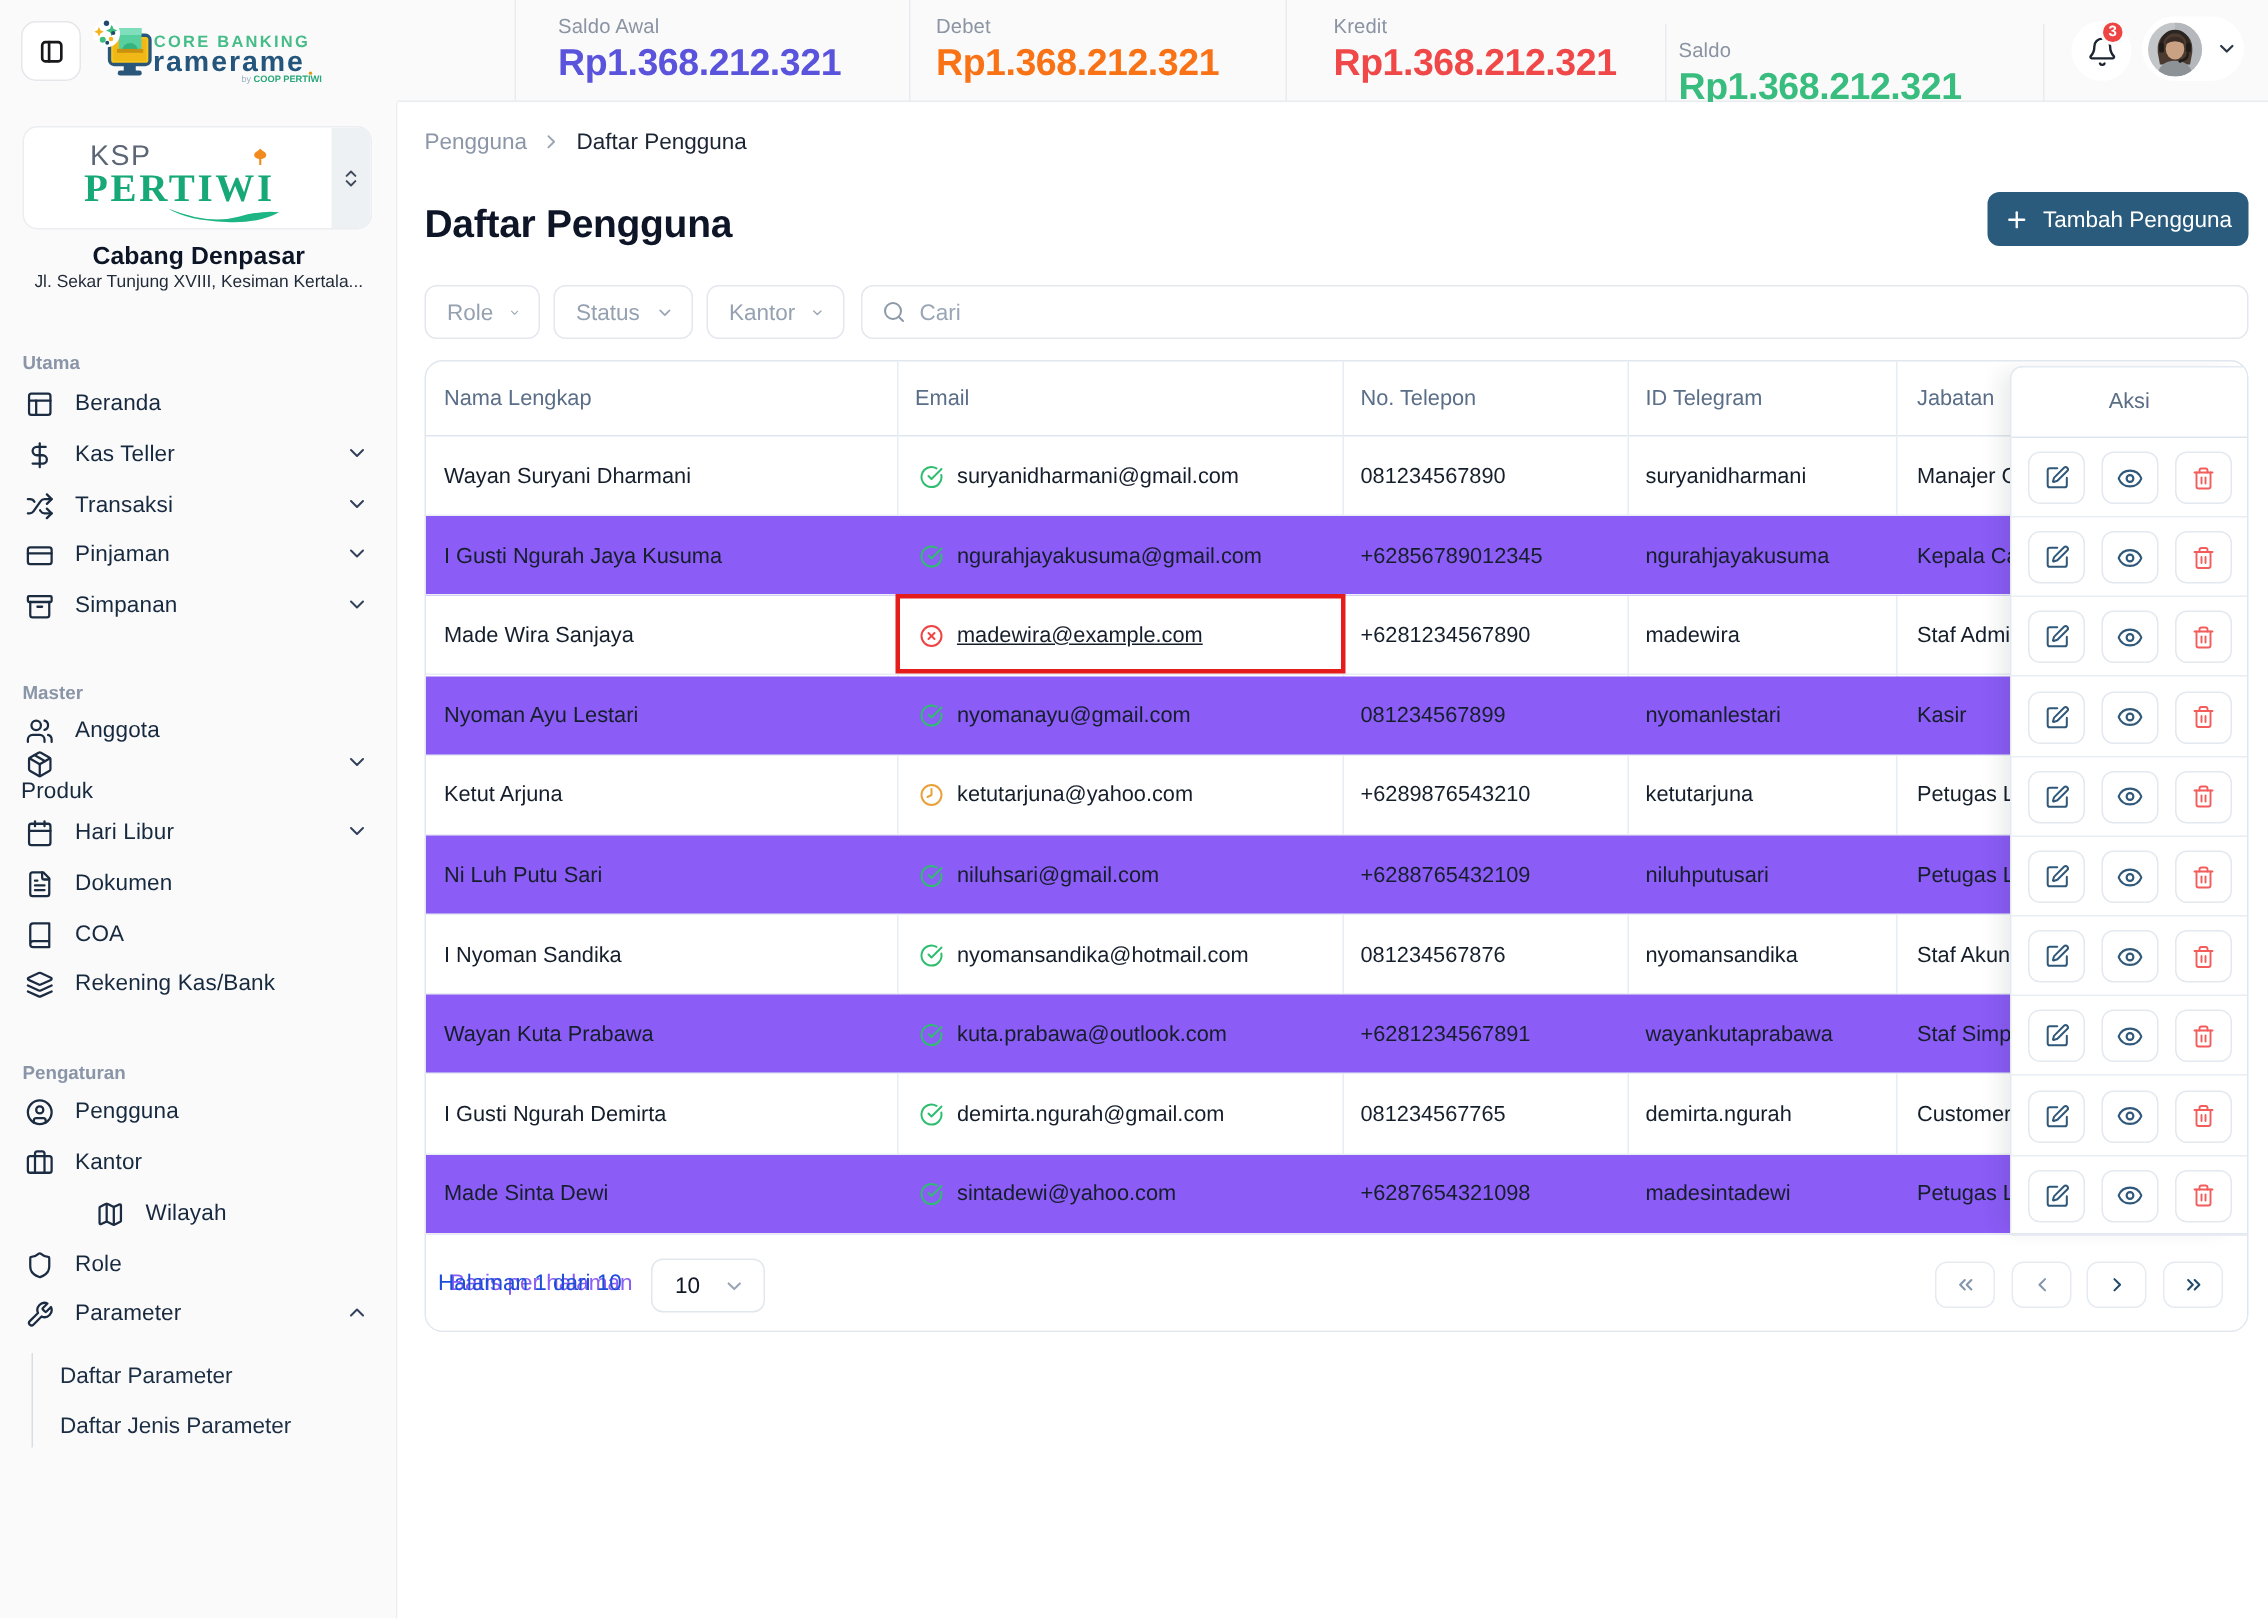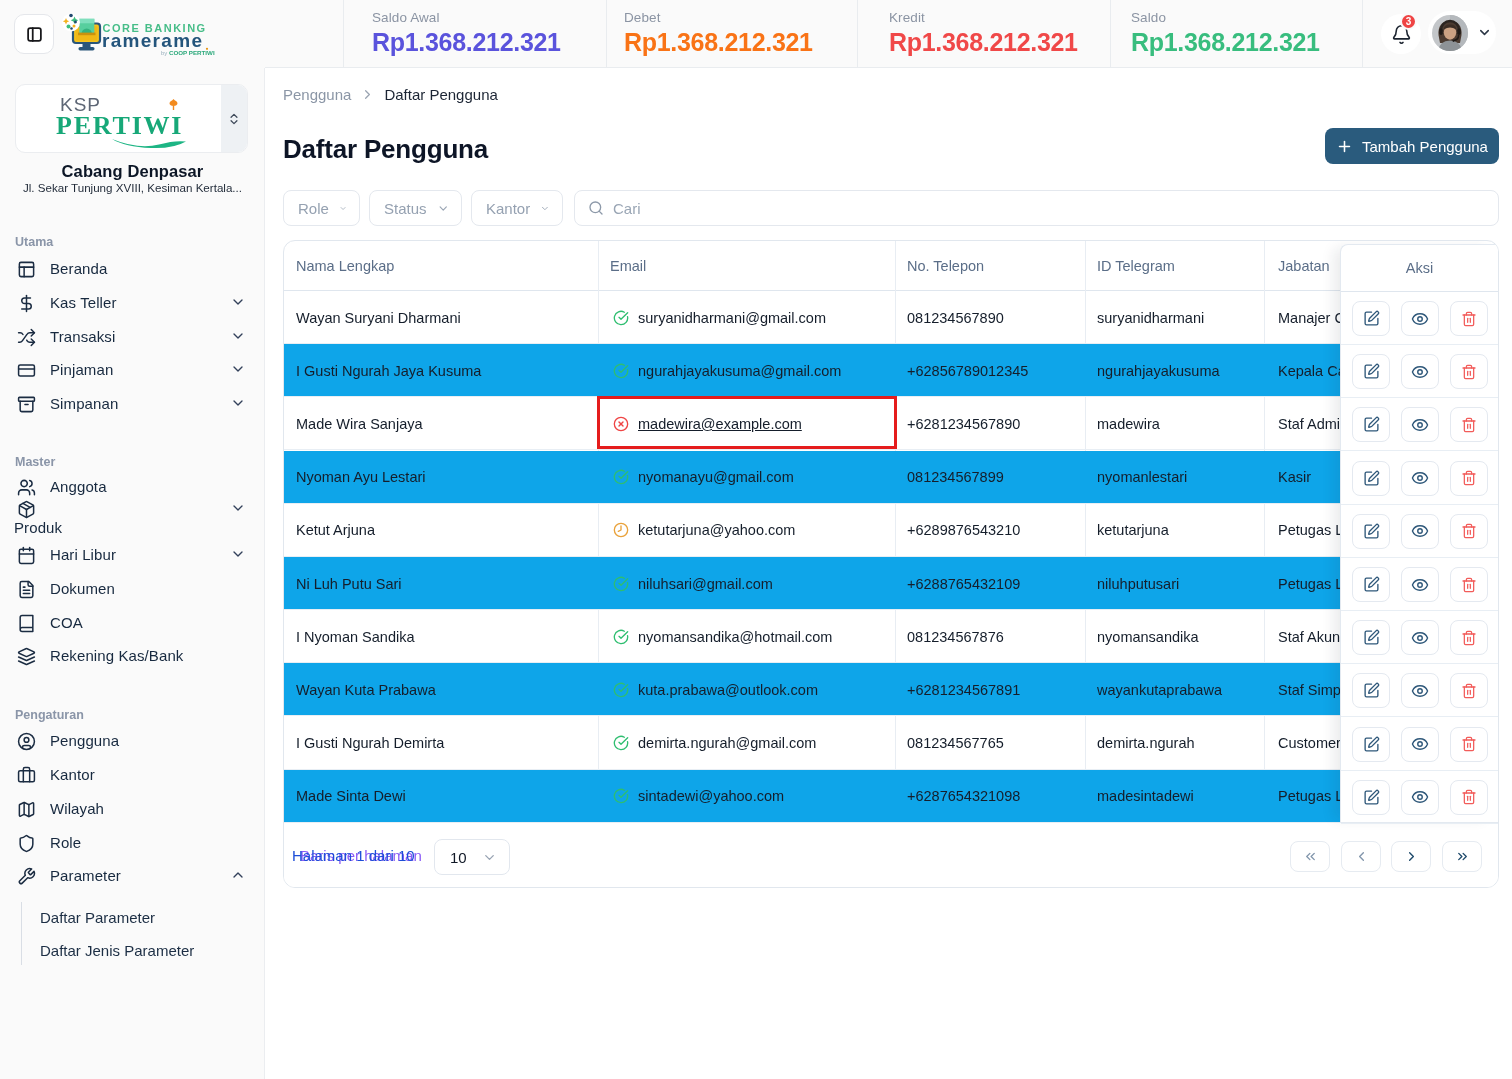--- a/index.html
+++ b/index.html
@@ -45,21 +45,21 @@
 #searchBox { position:absolute; left:309px; top:122px; width:925px; height:36px; border:1px solid #e4e8ee; border-radius:8px; background:#fff; display:flex; align-items:center; padding-left:13px; color:#9aa6b5; font-size:15px; }
 #searchBox svg { margin-right:9px; color:#8d99a9; }
 
 
 #card { position:absolute; left:18px; top:172px; width:1216px; height:648px; border:1px solid #e1e7ee; border-radius:12px; background:#fff; }
 #cardInner { position:absolute; left:0; top:0; width:1214px; height:646px; border-radius:11px; overflow:hidden; }
 .th { position:absolute; top:0; height:50px; display:flex; align-items:center; font-size:14.5px; font-weight:500; color:#5b6e88; }
 .colline { position:absolute; top:0; width:1px; height:582px; background:#e8edf3; }
 #headLine { position:absolute; left:0; top:49px; width:100%; height:1px; background:#dfe6ee; }
 .row { position:absolute; left:0; width:1214px; height:53px; }
-.row.alt { background:#0ea5e9; }
+.row.alt { background:#8b5cf6; }
 .rowline { position:absolute; left:0; bottom:0; width:100%; height:1px; background:#e8eef4; }
 .cname { position:absolute; left:12px; top:0; height:53px; display:flex; align-items:center; font-size:14.5px; color:#151e2b; }
 .cmail { position:absolute; left:329px; top:0; height:53px; display:flex; align-items:center; font-size:14.5px; color:#151e2b; }
 .cmail svg { margin-right:9px; }
 .cphone { position:absolute; left:623px; top:0; height:53px; display:flex; align-items:center; font-size:14.5px; color:#151e2b; }
 .ctg { position:absolute; left:813px; top:0; height:53px; display:flex; align-items:center; font-size:14.5px; color:#151e2b; }
 .cjab { position:absolute; left:994px; top:0; height:53px; display:flex; align-items:center; font-size:14.5px; color:#151e2b; white-space:nowrap; }
 .ic-ok { color:#2fbe70; }
 .ic-bad { color:#ef4444; }
 .ic-wait { color:#e9a23b; }
@@ -128,21 +128,21 @@
       <div class="val" style="color:#5a53dc;">Rp1.368.212.321</div>
     </div>
   <div class="stat" style="left:606px; width:251px; padding-left:17px;">
       <div class="lbl">Debet</div>
       <div class="val" style="color:#f97316;">Rp1.368.212.321</div>
     </div>
   <div class="stat" style="left:857px; width:253px; padding-left:31px;">
       <div class="lbl">Kredit</div>
       <div class="val" style="color:#f04848;">Rp1.368.212.321</div>
     </div>
-  <div class="stat" style="left:1110px; width:253px; padding-left:20px; border-right:1px solid #e9ecef;">
+  <div class="stat" style="left:1110px; width:253px; padding-left:8px; border-right:1px solid #e9ecef;margin-top:16px;">
       <div class="lbl">Saldo</div>
       <div class="val" style="color:#38bd7e;">Rp1.368.212.321</div>
     </div>
   <div id="bellWrap">
     <svg width="21" height="21" viewBox="0 0 24 24" fill="none" stroke="currentColor" stroke-width="1.8" stroke-linecap="round" stroke-linejoin="round">
         <path d="M10.268 21a2 2 0 0 0 3.464 0"></path>
         <path d="M3.262 15.326A1 1 0 0 0 4 17h16a1 1 0 0 0 .74-1.673C19.41 13.956 18 12.499 18 8A6 6 0 0 0 6 8c0 4.499-1.411 5.956-2.738 7.326"></path>
       </svg>
   </div>
   <div id="bellBadge">3</div>
@@ -313,21 +313,21 @@
       </svg>
       <span class="ml">Pengguna</span>
     </div>
   <div class="mitem" style="top:698.0px;">
       <svg class="mi" viewBox="0 0 24 24" fill="none" stroke="currentColor" stroke-width="1.9" stroke-linecap="round" stroke-linejoin="round">
         <path d="M16 20V4a2 2 0 0 0-2-2h-4a2 2 0 0 0-2 2v16"></path>
         <rect x="2" y="6" width="20" height="14" rx="2"></rect>
       </svg>
       <span class="ml">Kantor</span>
     </div>
-  <div class="mitem" style="top:731.5px;">
+  <div class="mitem" style="top:731.5px;padding-left:47px;">
       <svg class="mi" viewBox="0 0 24 24" fill="none" stroke="currentColor" stroke-width="1.9" stroke-linecap="round" stroke-linejoin="round">
         <path d="M14.106 5.553a2 2 0 0 0 1.788 0l3.659-1.83A1 1 0 0 1 21 4.619v12.764a1 1 0 0 1-.553.894l-4.553 2.277a2 2 0 0 1-1.788 0l-4.212-2.106a2 2 0 0 0-1.788 0l-3.659 1.83A1 1 0 0 1 3 19.381V6.618a1 1 0 0 1 .553-.894l4.553-2.277a2 2 0 0 1 1.788 0z"></path>
         <path d="M15 5.764v15"></path>
         <path d="M9 3.236v15"></path>
       </svg>
       <span class="ml">Wilayah</span>
     </div>
   <div class="mitem" style="top:765.5px;">
       <svg class="mi" viewBox="0 0 24 24" fill="none" stroke="currentColor" stroke-width="1.9" stroke-linecap="round" stroke-linejoin="round">
         <path d="M20 13c0 5-3.5 7.5-7.66 8.95a1 1 0 0 1-.67-.01C7.5 20.5 4 18 4 13V6a1 1 0 0 1 1-1c2 0 4.5-1.2 6.24-2.72a1.17 1.17 0 0 1 1.52 0C14.51 3.81 17 5 19 5a1 1 0 0 1 1 1z"></path>

